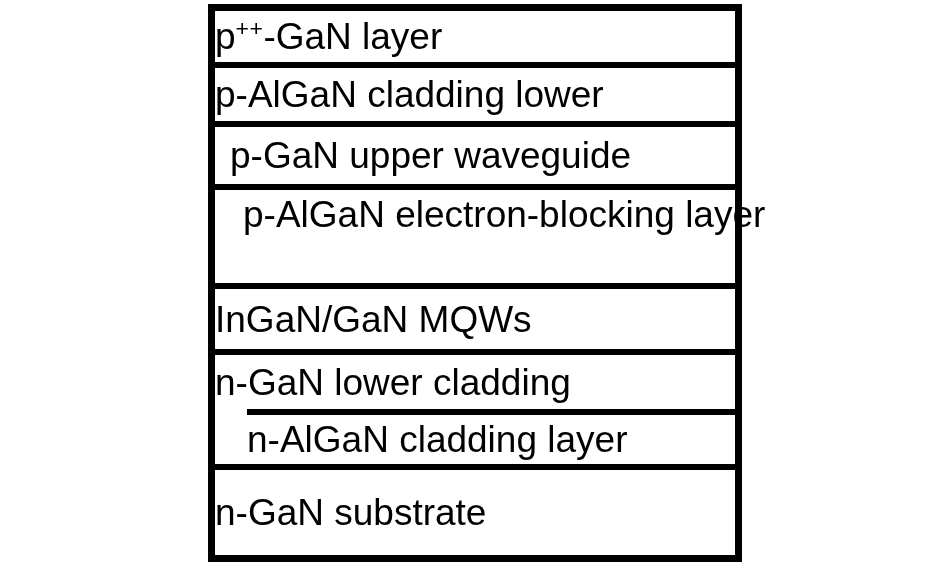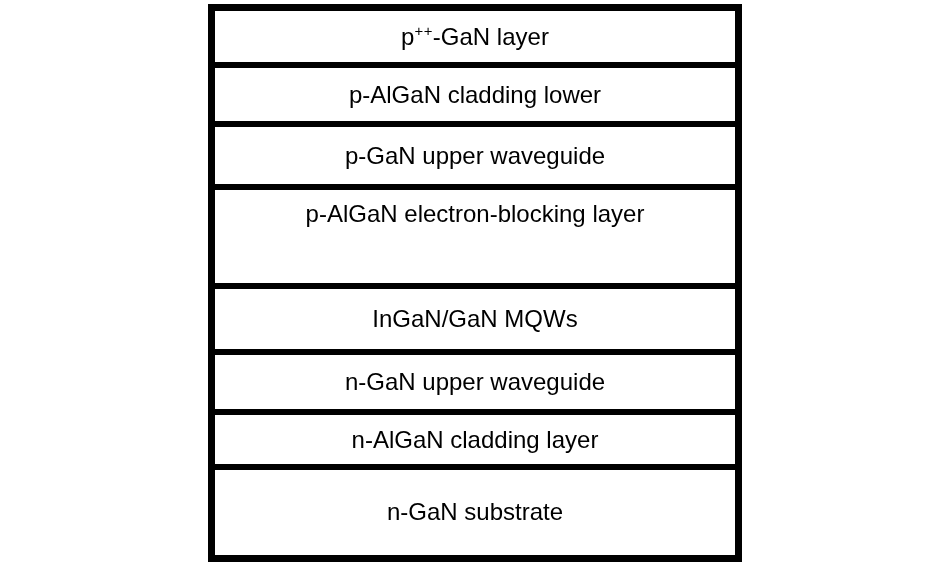--- a/index.html
+++ b/index.html
@@ -26,24 +26,23 @@
     box-sizing:border-box;
     border:7px solid var(--border);
     background:var(--bg);
     display:flex;
     flex-direction:column;
   }
   .layer{
     flex:1 1 0;
     display:flex;
     align-items:center;
-    justify-content:center;
     background:var(--bg);
     color:var(--text);
-    font-size:24px;
+    font-size:37px;
     line-height:1;
     white-space:nowrap;
   }
   .layer + .layer{
     border-top:6px solid var(--border);
   }
   .layer-label sup{
     font-size:0.62em;
     line-height:0;
     vertical-align:super;
@@ -54,32 +53,32 @@
 <body>
 
 <div class="canvas">
   <div class="stack">
       <div class="layer" style="flex-grow: 56;">
     <span class="layer-label"><span>p</span><sup>++</sup><span>-GaN layer</span></span>
   </div>
       <div class="layer" style="flex-grow: 58;">
     <span class="layer-label"><span></span><sup></sup><span>p-AlGaN cladding lower</span></span>
   </div>
-      <div class="layer" style="flex-grow: 62;">
+      <div class="layer" style="flex-grow: 62; padding-left: 15px;">
     <span class="layer-label"><span></span><sup></sup><span>p-GaN upper waveguide</span></span>
   </div>
-      <div class="layer" style="flex-grow: 52;">
+      <div class="layer" style="flex-grow: 52; padding-left: 28px;">
     <span class="layer-label"><span></span><sup></sup><span>p-AlGaN electron-blocking layer</span></span>
   </div>
       <div class="layer" style="flex-grow: 66; margin-top: 45px;">
     <span class="layer-label"><span></span><sup></sup><span>InGaN/GaN MQWs</span></span>
   </div>
       <div class="layer" style="flex-grow: 59;">
-    <span class="layer-label"><span></span><sup></sup><span>n-GaN upper waveguide</span></span>
+    <span class="layer-label"><span></span><sup></sup><span>n-GaN lower cladding</span></span>
   </div>
-      <div class="layer" style="flex-grow: 53;">
+      <div class="layer" style="flex-grow: 53; margin-left: 32px;">
     <span class="layer-label"><span></span><sup></sup><span>n-AlGaN cladding layer</span></span>
   </div>
       <div class="layer" style="flex-grow: 93;">
     <span class="layer-label"><span></span><sup></sup><span>n-GaN substrate</span></span>
   </div>
     </div>
 </div>
 
 </body></html>

